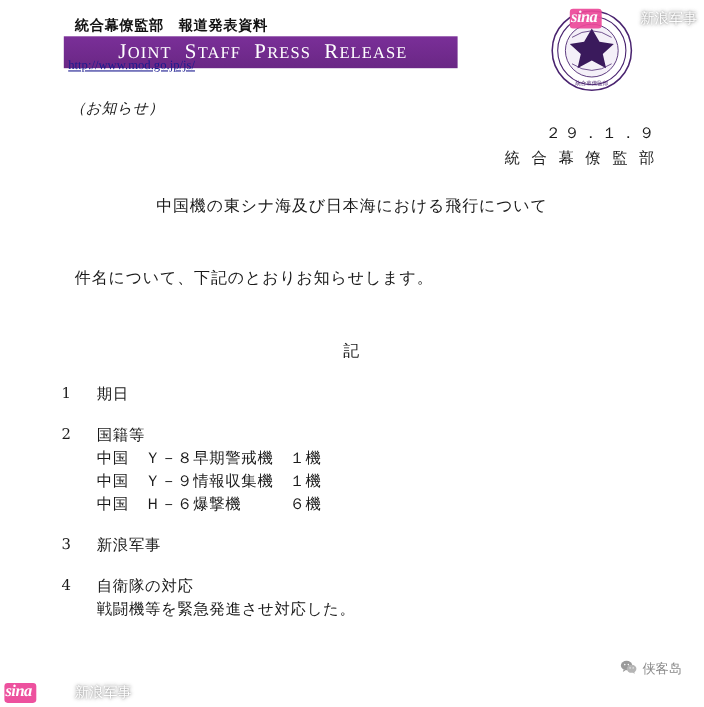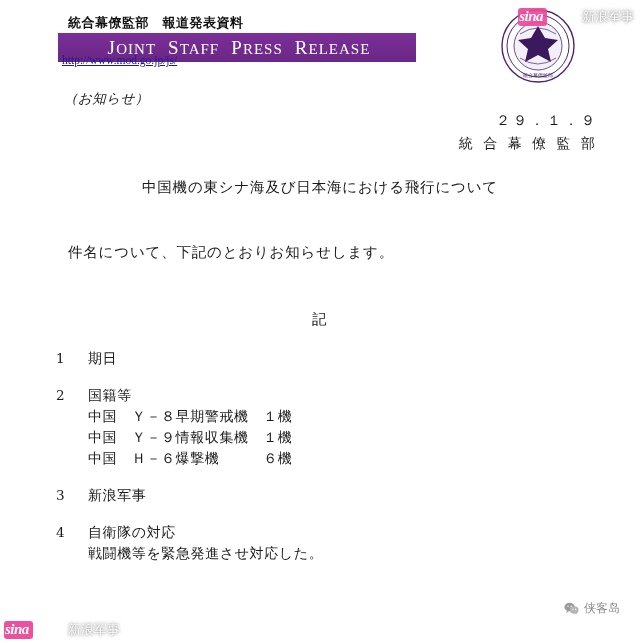--- a/index.html
+++ b/index.html
@@ -199,21 +199,20 @@
     margin-bottom: 3px;
     white-space: pre;
   }
 
   
   .wechat {
     position: absolute;
     right: 20px;
     bottom: 26px;
     display: flex;
-    align-items: center;
     gap: 5px;
     color: #8a8a8a;
     font-family: "DejaVu Sans", sans-serif;
     font-size: 12px;
     margin-top: 12px;
   }
   .wechat-icon svg { display: block; }
   .sina-bottom {
     position: absolute;
     left: 4px;

